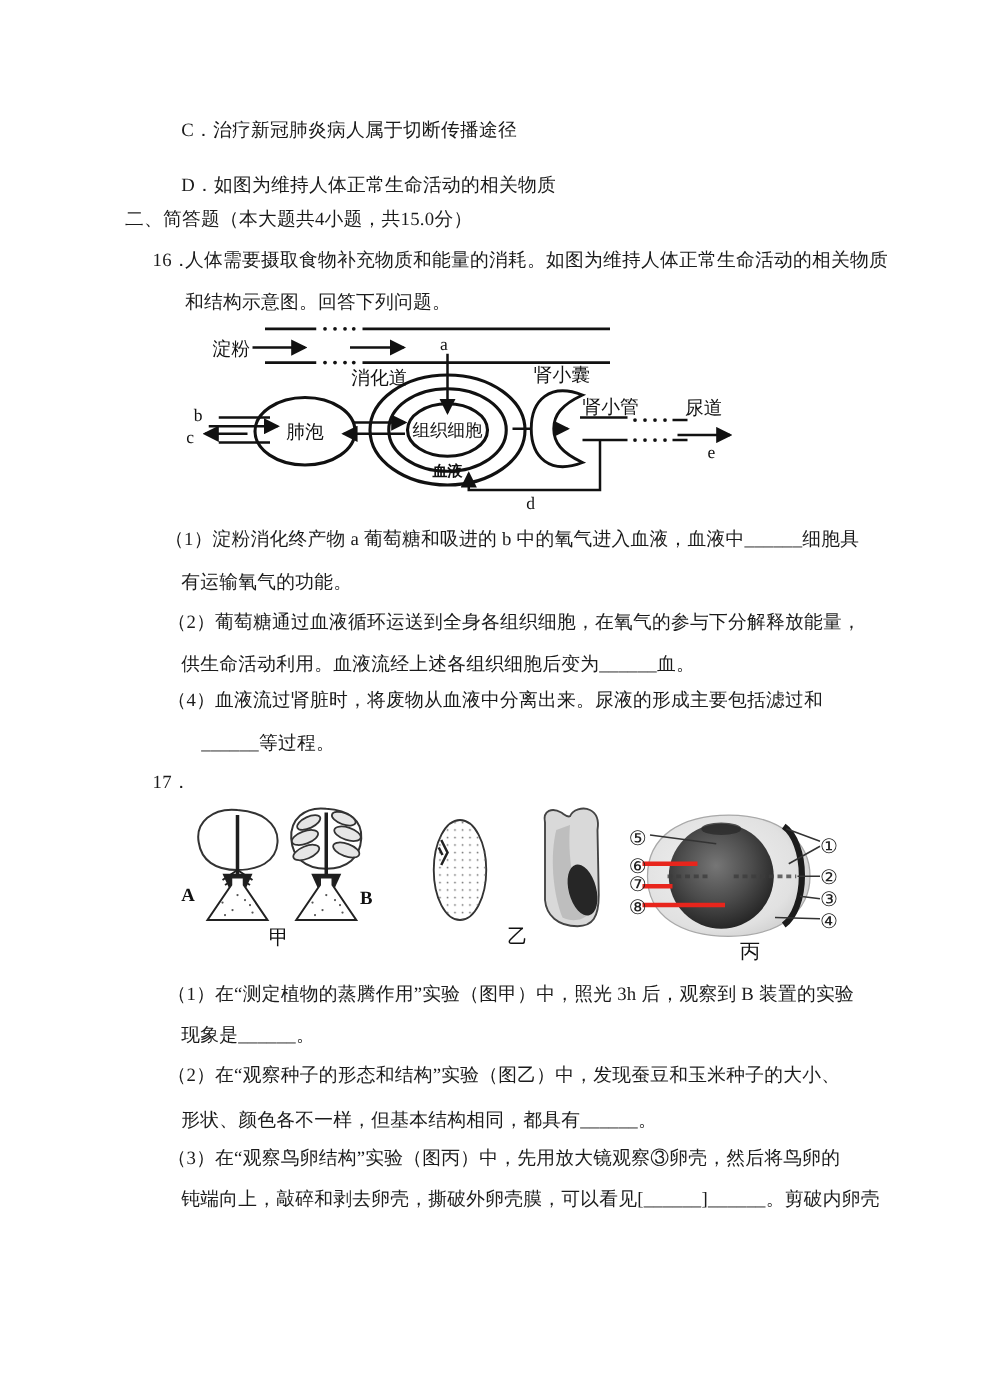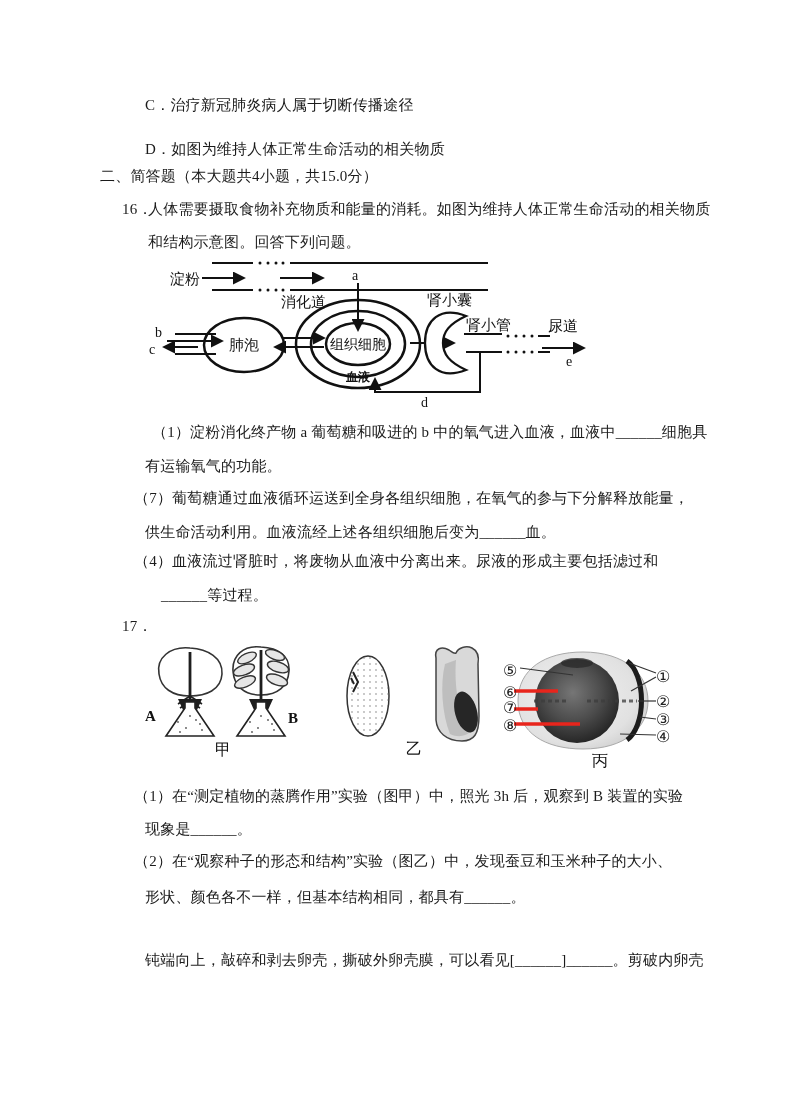--- a/index.html
+++ b/index.html
@@ -97,23 +97,23 @@
       <text x="190" y="93" font-size="14px">组织细胞</text>
       <text x="206" y="125" font-size="12px" font-weight="bold">血液</text>
       <text x="287" y="49">肾小囊</text>
       <text x="326" y="74">肾小管</text>
       <text x="408" y="75">尿道</text>
       <text x="281" y="151" font-size="14px">d</text>
       <text x="426" y="110" font-size="14px">e</text>
     </g>
   </svg>
 
-  <div class="t" style="left:152px;top:423px">（1）淀粉消化终产物 a 葡萄糖和吸进的 b 中的氧气进入血液，血液中______细胞具</div>
+  <div class="t" style="left:132px;top:423px">（1）淀粉消化终产物 a 葡萄糖和吸进的 b 中的氧气进入血液，血液中______细胞具</div>
   <div class="t" style="left:145px;top:457px">有运输氧气的功能。</div>
-  <div class="t" style="left:134px;top:489px">（7）葡萄糖通过血液循环运送到全身各组织细胞，在氧气的参与下分解释放能量，</div>
+  <div class="t" style="left:134px;top:489px">（2）葡萄糖通过血液循环运送到全身各组织细胞，在氧气的参与下分解释放能量，</div>
   <div class="t" style="left:145px;top:523px">供生命活动利用。血液流经上述各组织细胞后变为______血。</div>
   <div class="t" style="left:134px;top:552px">（4）血液流过肾脏时，将废物从血液中分离出来。尿液的形成主要包括滤过和</div>
   <div class="t" style="left:161px;top:586px">______等过程。</div>
 
   <div class="t" style="left:122px;top:617px">17．</div>
 
   <svg class="fig" style="left:140px;top:644px" width="545" height="136" viewBox="0 0 545 136">
     <defs>
       <pattern id="stip" width="6" height="6" patternUnits="userSpaceOnUse">
         <circle cx="2" cy="2" r="0.7" fill="#6b6b6b"></circle>
@@ -222,15 +222,16 @@
         <text x="516" y="98">④</text>
       </g>
       <text x="452" y="122" font-size="16px" fill="#111">丙</text>
     </g>
   </svg>
 
   <div class="t" style="left:134px;top:787px">（1）在“测定植物的蒸腾作用”实验（图甲）中，照光 3h 后，观察到 B 装置的实验</div>
   <div class="t" style="left:145px;top:820px">现象是______。</div>
   <div class="t" style="left:134px;top:852px">（2）在“观察种子的形态和结构”实验（图乙）中，发现蚕豆和玉米种子的大小、</div>
   <div class="t" style="left:145px;top:888px">形状、颜色各不一样，但基本结构相同，都具有______。</div>
+  <div class="t" style="left:134px;top:918px">（3）在“观察鸟卵结构”实验（图丙）中，先用放大镜观察③卵壳，然后将鸟卵的</div>
   <div class="t" style="left:145px;top:951px">钝端向上，敲碎和剥去卵壳，撕破外卵壳膜，可以看见[______]______。剪破内卵壳</div>
 
 </div>
 
 </body></html>

